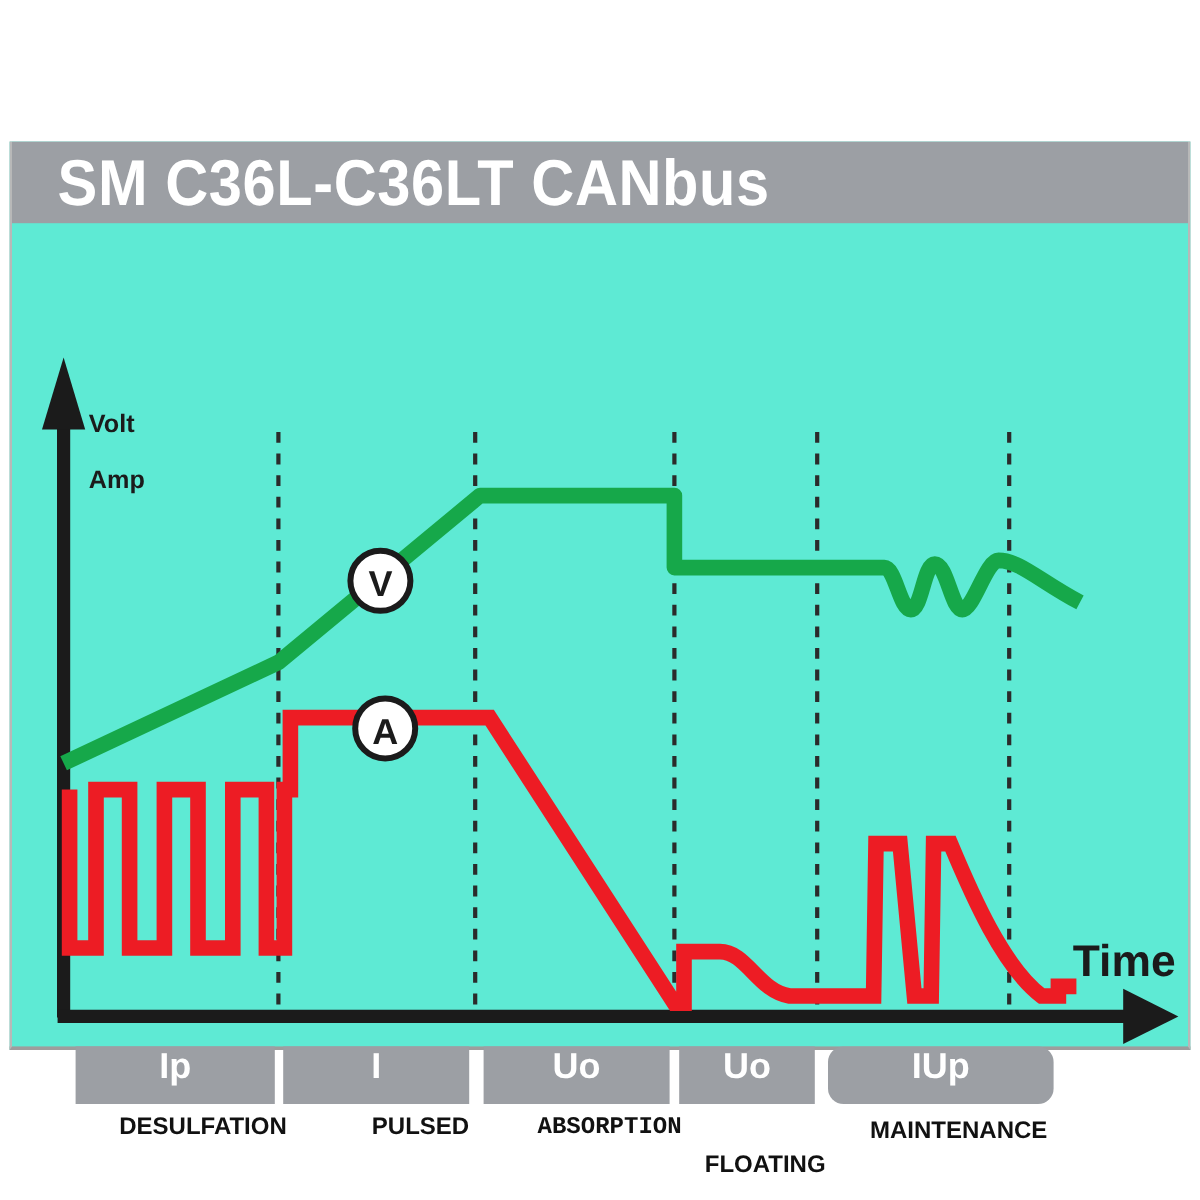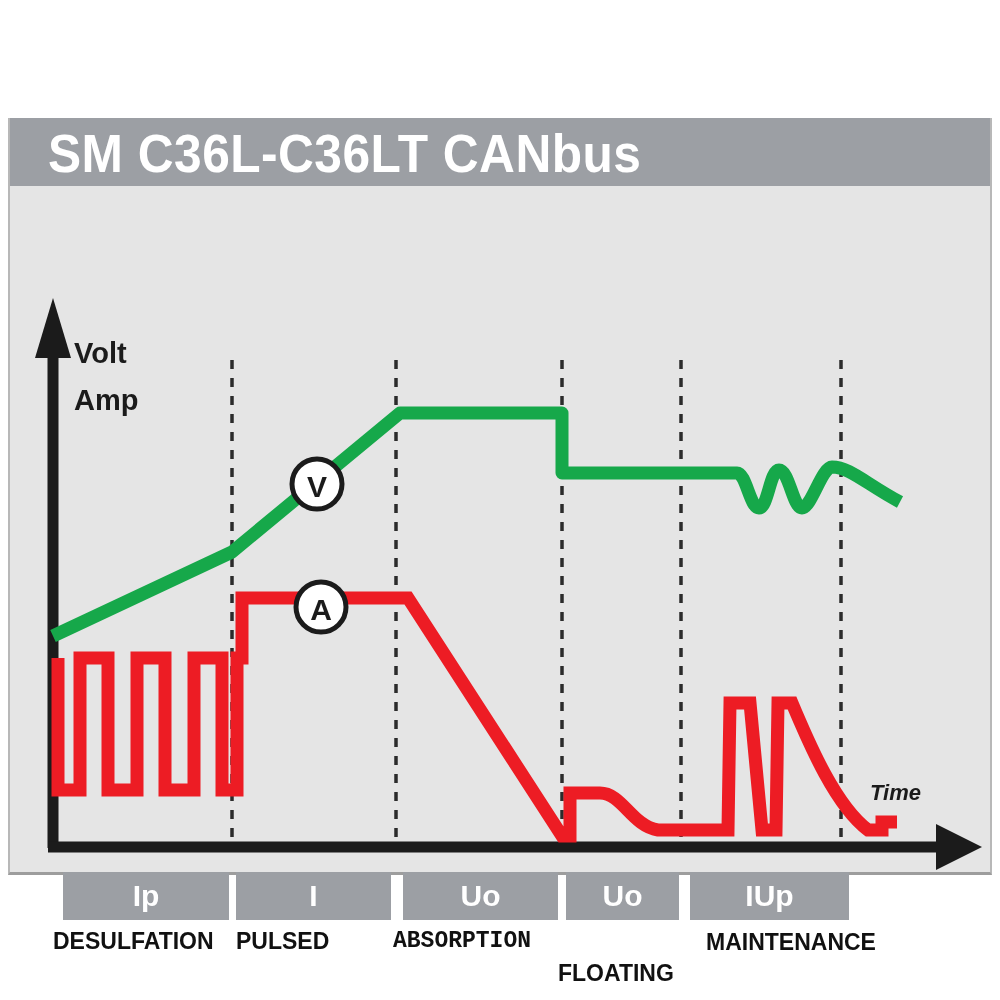--- a/index.html
+++ b/index.html
@@ -21,21 +21,21 @@
     background: #ffffff;
   }
 
   
   .panel {
     position: absolute;
     left: 8px;
     top: 118px;
     width: 984px;
     height: 757px;
-    background: #e5e5e5;
+    background: #5eead4;
     border-left: 2px solid #b8b8b8;
     border-right: 2px solid #b8b8b8;
     border-bottom: 3px solid #9d9d9d;
     box-sizing: border-box;
   }
 
   
   .title-banner {
     position: absolute;
     left: 0px;
@@ -74,58 +74,56 @@
   
   .axis-title {
     position: absolute;
     font-weight: bold;
     color: #1b1b1b;
     white-space: nowrap;
   }
   .y-axis-title {
     left: 64px;
     top: 212px;
-    font-size: 29px;
+    font-size: 21px;
     line-height: 47px;
   }
   .x-axis-title {
-    left: 860px;
+    left: 884px;
     top: 662px;
-    font-size: 22px;
-    font-style: italic;
+    font-size: 37px;
   }
 
   
   .phase-row {
     position: absolute;
     left: 0px;
     top: 754px;
     width: 980px;
     height: 0px;
   }
   .phase-box {
     position: absolute;
     top: 0px;
     height: 48px;
     background: #9c9fa4;
     color: #ffffff;
     font-size: 30px;
     font-weight: bold;
     display: flex;
-    align-items: center;
     justify-content: center;
     box-sizing: border-box;
   }
   .phase-caption {
     position: absolute;
-    font-size: 23px;
+    font-size: 20px;
     font-weight: bold;
     color: #111111;
     white-space: nowrap;
-    text-align: left;
+    text-align: right;
   }
   .phase-caption.two-line {
     line-height: 28px;
   }
 </style>
 </head>
 <body>
 
 <div id="root">
 
@@ -201,23 +199,23 @@
       <div class="phase-box" style="left:393px; width:155px;">
         <span>Uo</span>
       </div>
       <div class="phase-caption" style="left:383px; width:175px; top:56px;font-family:Liberation Mono, monospace;">ABSORPTION</div>
 
       <div class="phase-box" style="left:556px; width:113px;">
         <span>Uo</span>
       </div>
       <div class="phase-caption" style="left:548px; width:130px; top:56px;margin-top:32px;">FLOATING</div>
 
-      <div class="phase-box" style="left:680px; width:159px;">
+      <div class="phase-box" style="left:680px; width:188px;border-radius:13px;">
         <span>IUp</span>
       </div>
       <div class="phase-caption two-line" style="left:688px; width:145px; top:56px;">
-        <div style="white-space:nowrap; margin-left:8px;">MAINTENANCE</div>
+        <div style="white-space:nowrap; margin-left:27px;">MAINTENANCE</div>
       </div>
 
     </div>
 
   </div>
 </div>
 
 </body></html>

